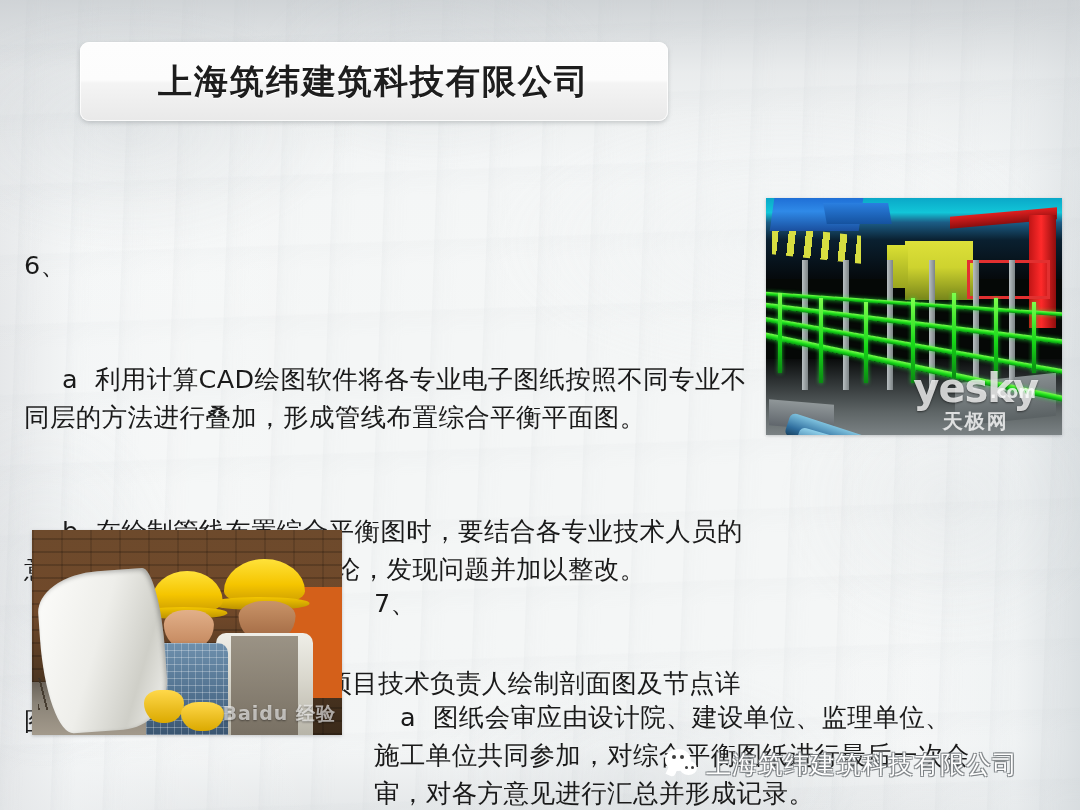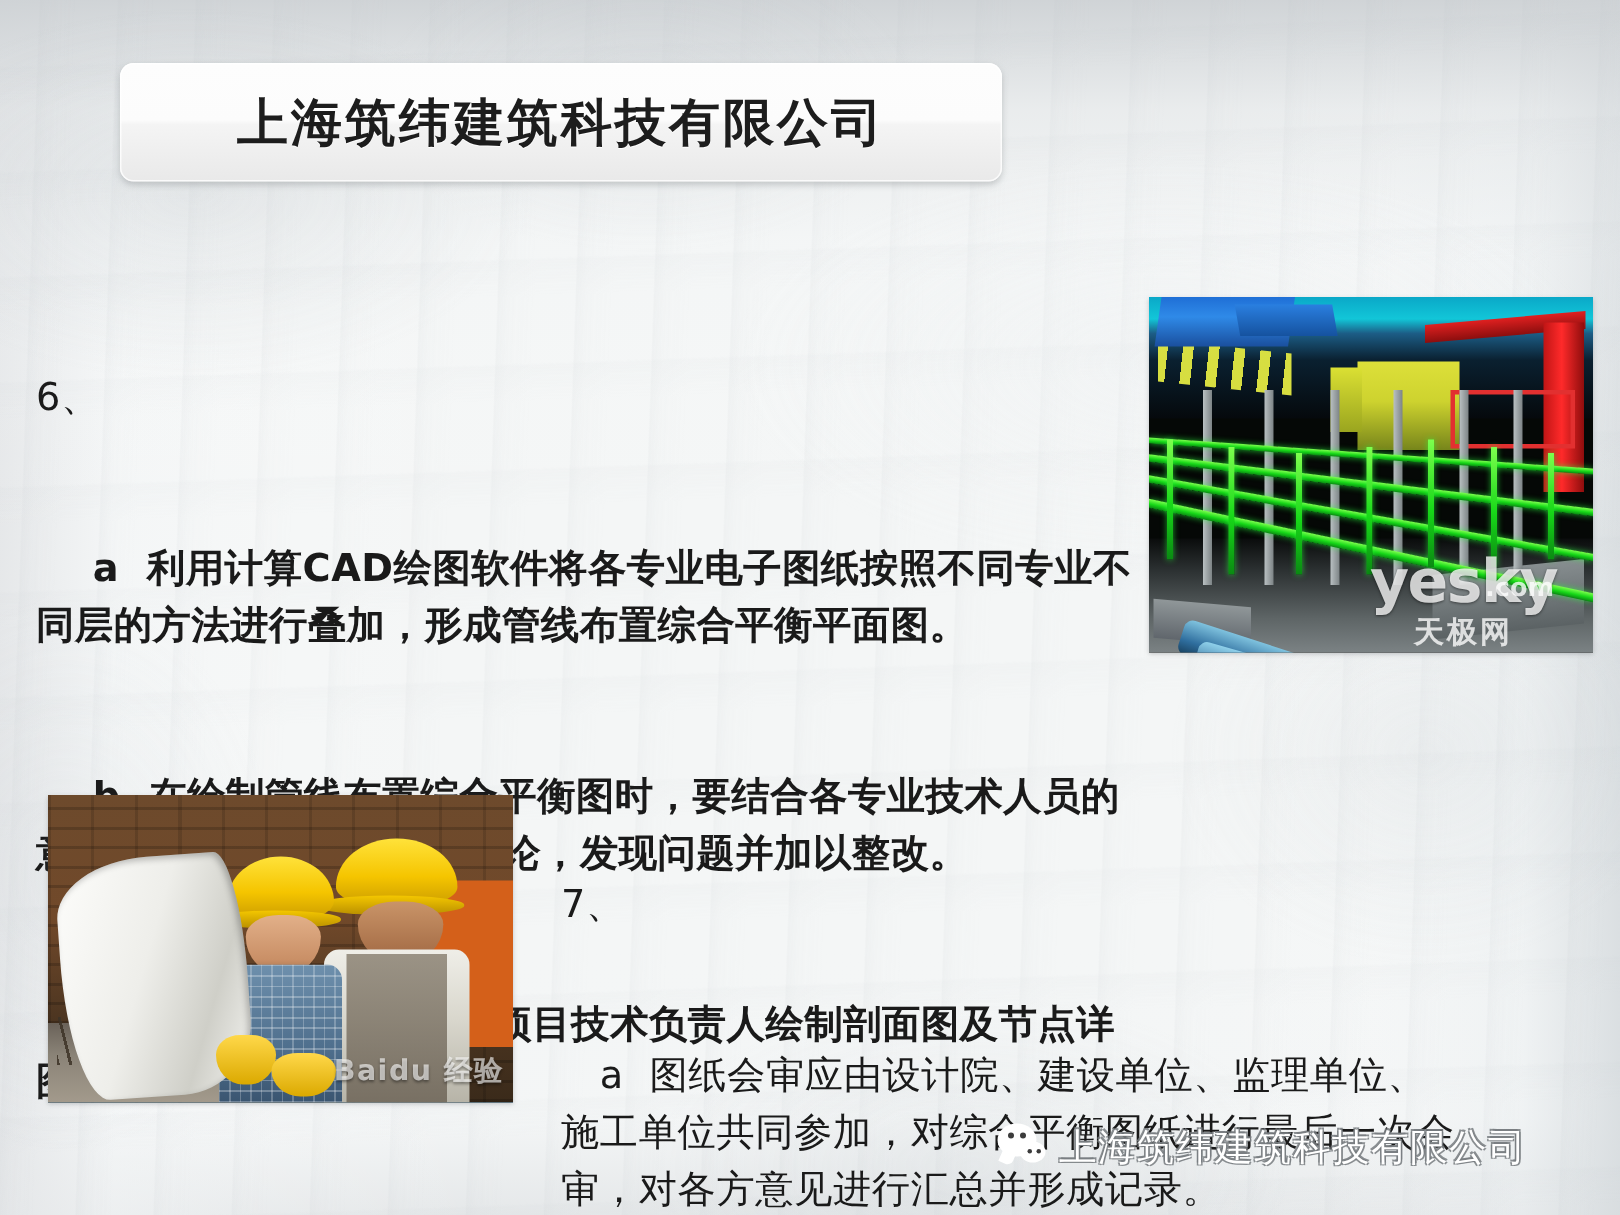--- a/index.html
+++ b/index.html
@@ -105,21 +105,21 @@
   .block-7 {
     left: 374px;
     top: 508px;
     width: 600px;
   }
   .block-8 {
     left: 374px;
     top: 735px;
     width: 650px;
   }
-  .line-indent-3 { text-indent: 12px; font-weight: bold; }
+  .line-indent-3 { text-indent: 12px; }
 
   
   .photo {
     position: absolute;
     overflow: hidden;
     box-shadow: 0 1px 3px rgba(100,104,108,0.35);
   }
 
   
   .photo-bim {

